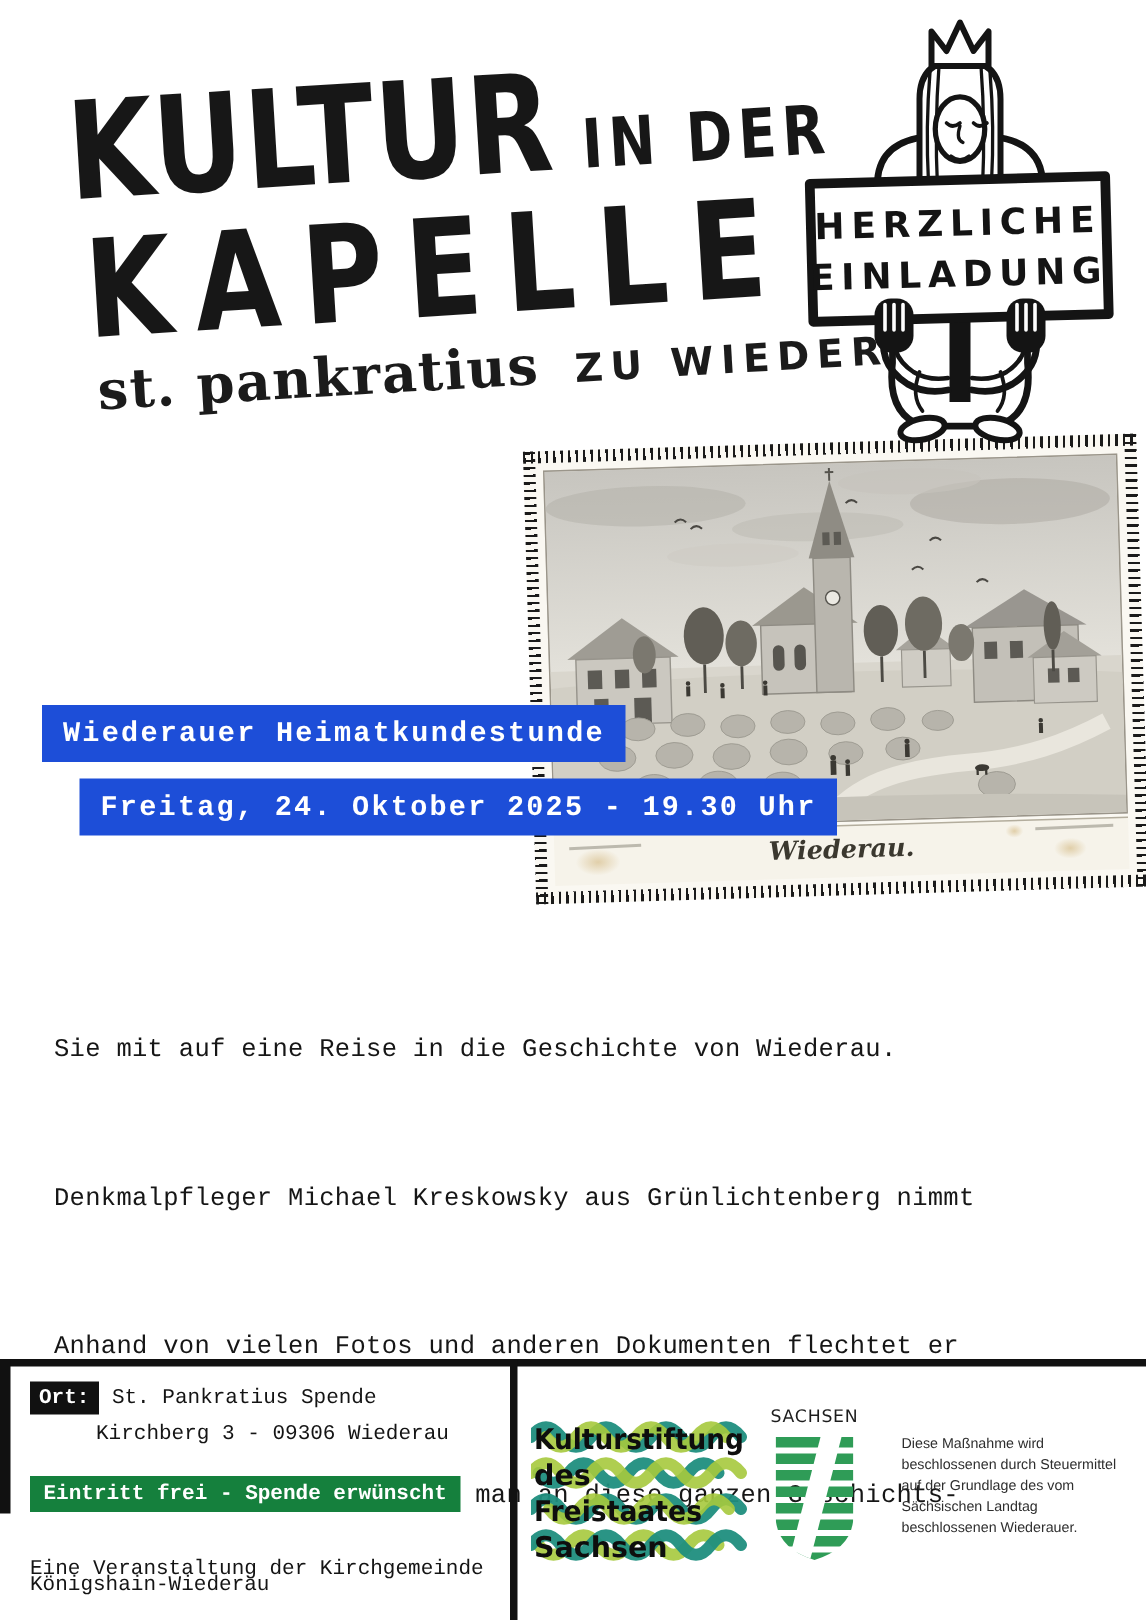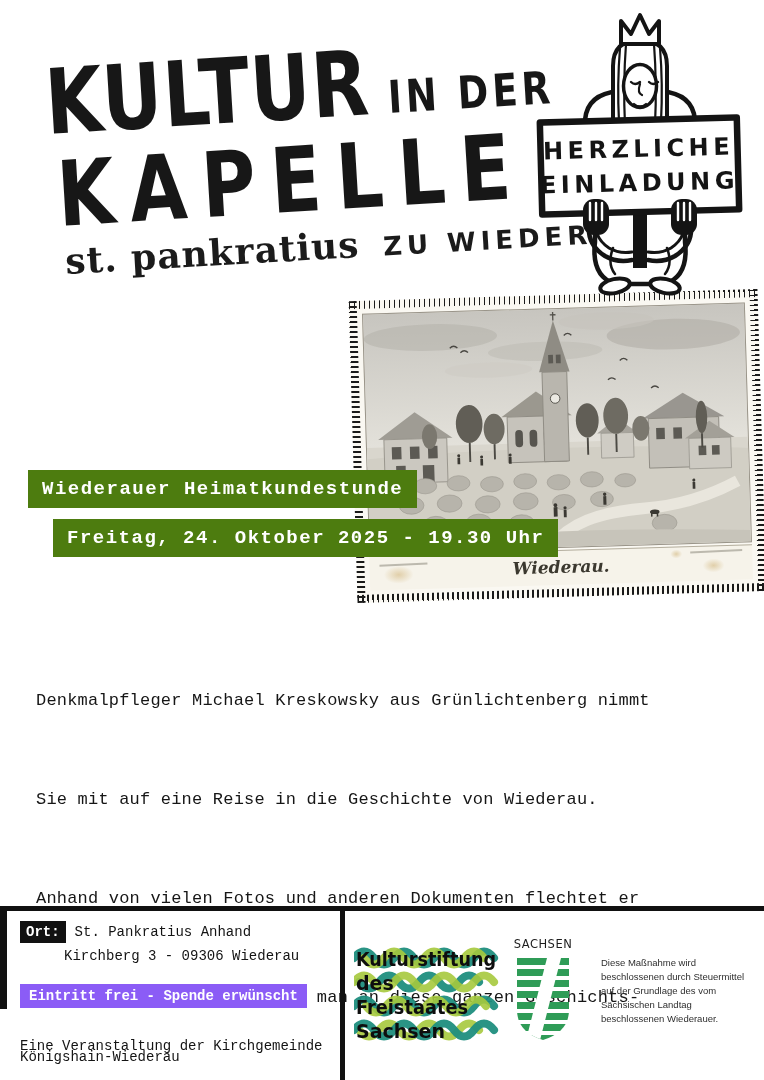--- a/index.html
+++ b/index.html
@@ -41,39 +41,39 @@
   .caption-strip{position:absolute;left:13px;top:255px;width:383px;height:34px;
                  background:#f6f3ea;border-top:1px solid #b3ad9d;}
   .caption{position:absolute;left:0;right:0;top:6px;text-align:center;
            font-family:"DejaVu Serif",serif;font-weight:bold;font-style:italic;
            font-size:17px;color:#3b382f;}
   .credit{position:absolute;height:2px;background:#8d887b;opacity:.55;}
   .age-spot{position:absolute;border-radius:50%;
             background:radial-gradient(rgba(207,177,116,.55),rgba(207,177,116,0) 70%);}
 
   
-  .banner{position:absolute;left:28px;background:#4d7c0f;color:#ffffff;z-index:5;
+  .banner{position:absolute;left:28px;background:#1d4ed8;color:#ffffff;z-index:5;
           font-family:"Liberation Mono",monospace;font-weight:bold;font-size:19px;
           letter-spacing:1.5px;line-height:38px;height:38px;padding:0 14px;white-space:nowrap;}
   .banner-1{top:470px;}
   .banner-2{top:519px;margin-left:25px;}
 
   
   .body-text{position:absolute;left:36px;top:618px;font-size:17px;line-height:33px;
              color:#161616;letter-spacing:.2px;white-space:pre;}
 
   
   .rule{position:absolute;left:0;top:906px;width:764px;height:5px;background:#111;}
   .edge-bar-left{position:absolute;left:0;top:906px;width:7px;height:103px;background:#111;}
   .divider{position:absolute;left:340px;top:906px;width:5px;height:174px;background:#111;}
   .f-mono{font-family:"Liberation Mono",monospace;font-size:14px;color:#141414;}
   .ort-row{position:absolute;left:20px;top:921px;display:flex;align-items:center;gap:9px;}
   .label-box{background:#111;color:#fff;font-weight:bold;padding:3px 6px;}
   .addr{position:absolute;left:64px;top:948px;text-align:right;}
-  .eintritt{position:absolute;left:20px;top:984px;background:#8b5cf6;color:#fff;
+  .eintritt{position:absolute;left:20px;top:984px;background:#15803d;color:#fff;
             font-weight:bold;padding:4px 9px;}
   .org1{position:absolute;left:20px;top:1024px;margin-top:14px;}
   .org2{position:absolute;left:20px;top:1049px;}
   .ks-logo{position:absolute;left:354px;top:938px;width:150px;height:118px;}
   .sx-logo{position:absolute;left:512px;top:936px;width:62px;height:112px;}
   .funding{position:absolute;left:601px;top:956px;width:145px;
            font-family:"Liberation Sans",sans-serif;font-size:9.5px;line-height:14px;color:#2e2e2e;}
   .funding span{display:block;}
 </style>
 </head>
@@ -279,38 +279,38 @@
       <div class="age-spot" style="left:14px;top:10px;width:30px;height:18px;"></div>
       <div class="age-spot" style="right:28px;top:12px;width:22px;height:14px;"></div>
       <div class="age-spot" style="right:70px;top:2px;width:12px;height:9px;"></div>
     </div>
   </div>
 
   <div class="banner banner-1">Wiederauer Heimatkundestunde</div>
   <div class="banner banner-2">Freitag, 24. Oktober 2025 - 19.30 Uhr</div>
 
   <div class="body-text">
+    <div>Sie mit auf eine Reise in die Geschichte von Wiederau.</div>
     <div>Denkmalpfleger Michael Kreskowsky aus Grünlichtenberg nimmt</div>
-    <div>Sie mit auf eine Reise in die Geschichte von Wiederau.</div>
     <div>Anhand von vielen Fotos und anderen Dokumenten flechtet er</div>
     <div>Geschichte. Aber wie kommt man an diese ganzen Geschichts-</div>
     
     
     
     
     
   </div>
 
   <div class="rule"></div>
   <div class="edge-bar-left"></div>
   <div class="divider"></div>
 
   <div class="ort-row f-mono">
     <span class="label-box">Ort:</span>
-    <span>St. Pankratius Anhand</span>
+    <span>St. Pankratius Spende</span>
   </div>
   <div class="addr f-mono">Kirchberg 3 - 09306 Wiederau</div>
   <div class="eintritt f-mono">Eintritt frei - Spende erwünscht</div>
   <div class="org1 f-mono">Eine Veranstaltung der Kirchgemeinde</div>
   <div class="org2 f-mono">Königshain-Wiederau</div>
 
   <svg class="ks-logo" viewBox="0 0 150 118">
     <g fill="none" stroke-linecap="round">
       <path d="M0,20 q10,-13 20,0 t20,0 t20,0 t20,0 t20,0 t20,0 t20,0" stroke="#1f8e7e" stroke-width="8" opacity=".95"></path>
       <path d="M10,20 q10,13 20,0 t20,0 t20,0 t20,0 t20,0 t20,0" stroke="#a6c93d" stroke-width="8" opacity=".9"></path>

